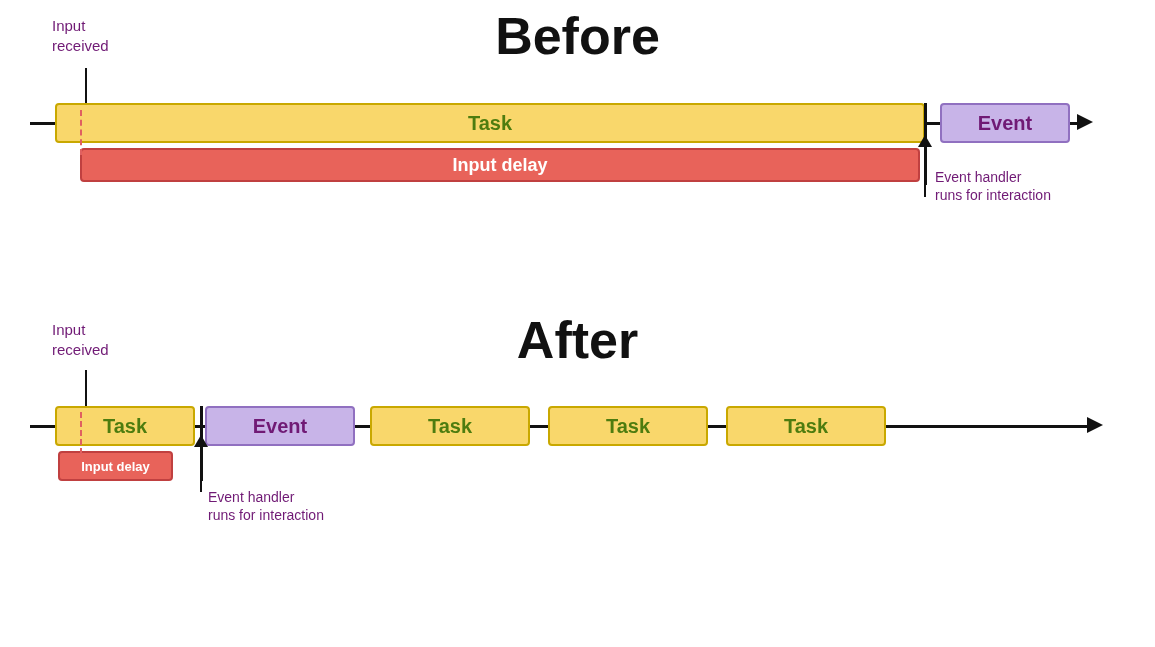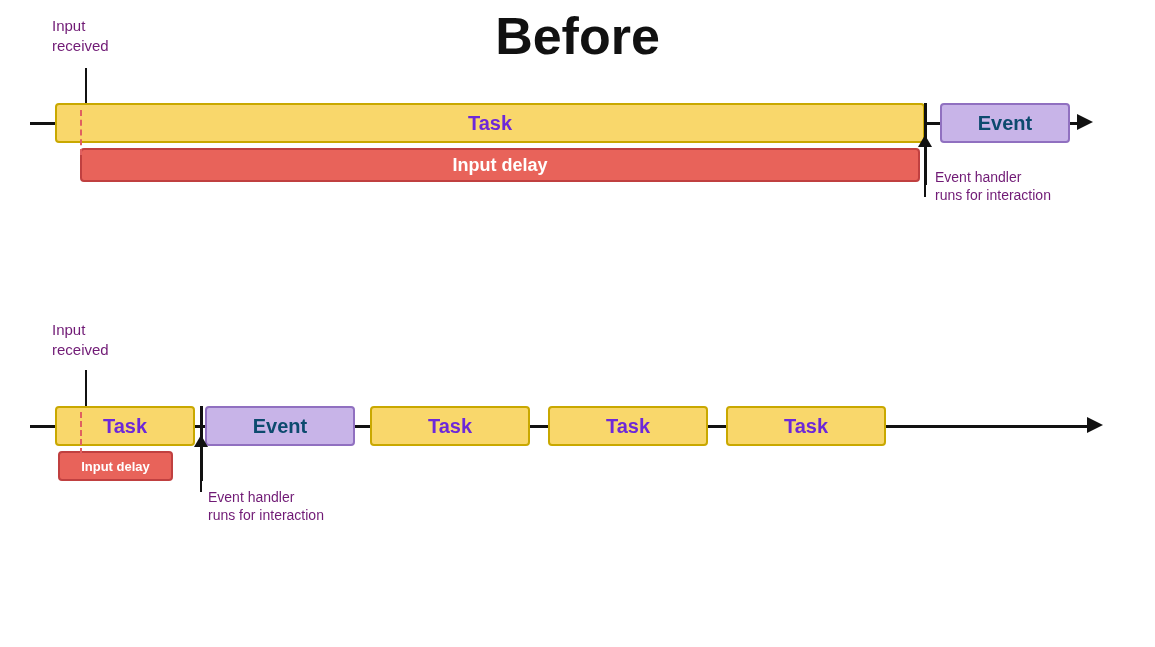--- a/index.html
+++ b/index.html
@@ -91,27 +91,27 @@
       justify-content: center;
       font-size: 20px;
       font-weight: 600;
       border: 2.5px solid #cca800;
       border-radius: 4px;
     }
 
     .box-task {
       background: #f9d76b;
       border-color: #c9a800;
-      color: #6d28d9;
+      color: #4d7c0f;
     }
 
     .box-event {
       background: #c8b4e8;
       border-color: #9070c0;
-      color: #0c4a6e;
+      color: #701a75;
     }
 
     .box-input-delay {
       background: #e8635a;
       border-color: #c04040;
       color: #fff;
       font-size: 18px;
     }
 
     
@@ -175,20 +175,21 @@
   <div class="arrow-up" style="left: 918px; top: 135px;">
     <div class="arrow-up-head"></div>
     <div class="arrow-up-line" style="height: 50px;"></div>
   </div>
 
   <div class="label" style="left: 935px; top: 168px; font-size:14px;">
     <span style="white-space:pre-line;">Event handler
 runs for interaction</span>
   </div>
 
+  <div class="section-title" style="top: 310px; left: 0; right: 0;">After</div>
 
   <div class="label" style="left: 52px; top: 320px; font-size:15px;">
     <span style="white-space:pre-line;">Input
 received</span>
   </div>
 
   <div class="arrow-down" style="left: 79px; top: 370px;">
     <div class="arrow-down-line" style="height: 38px;"></div>
     <div class="arrow-down-head"></div>
   </div>

